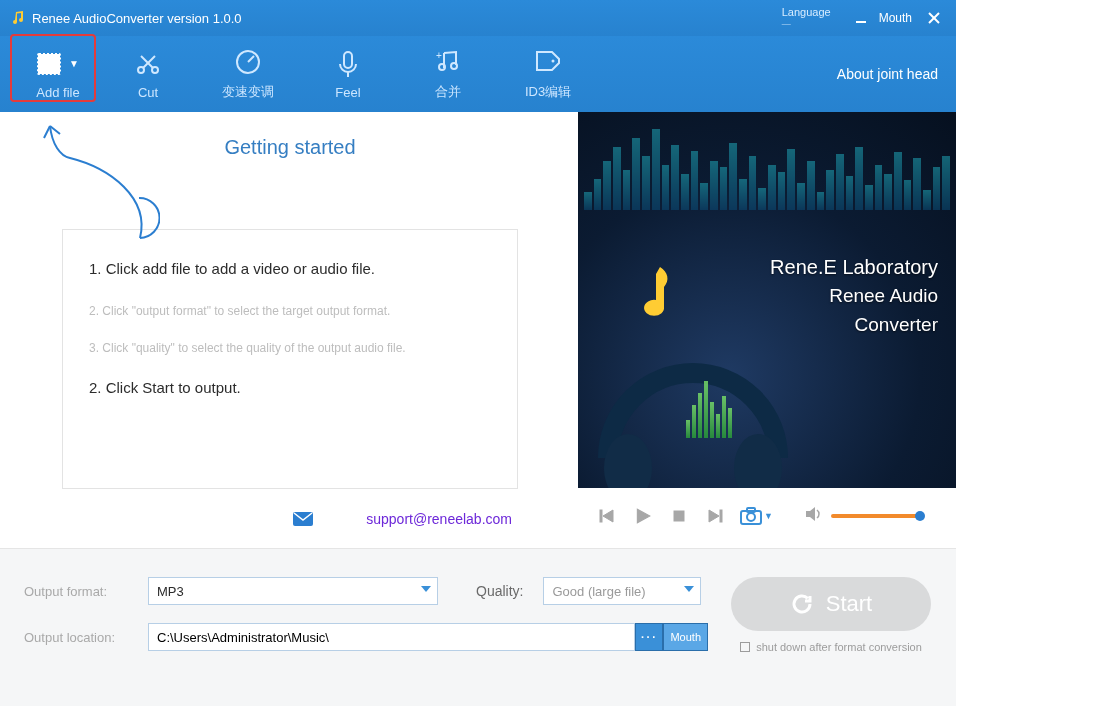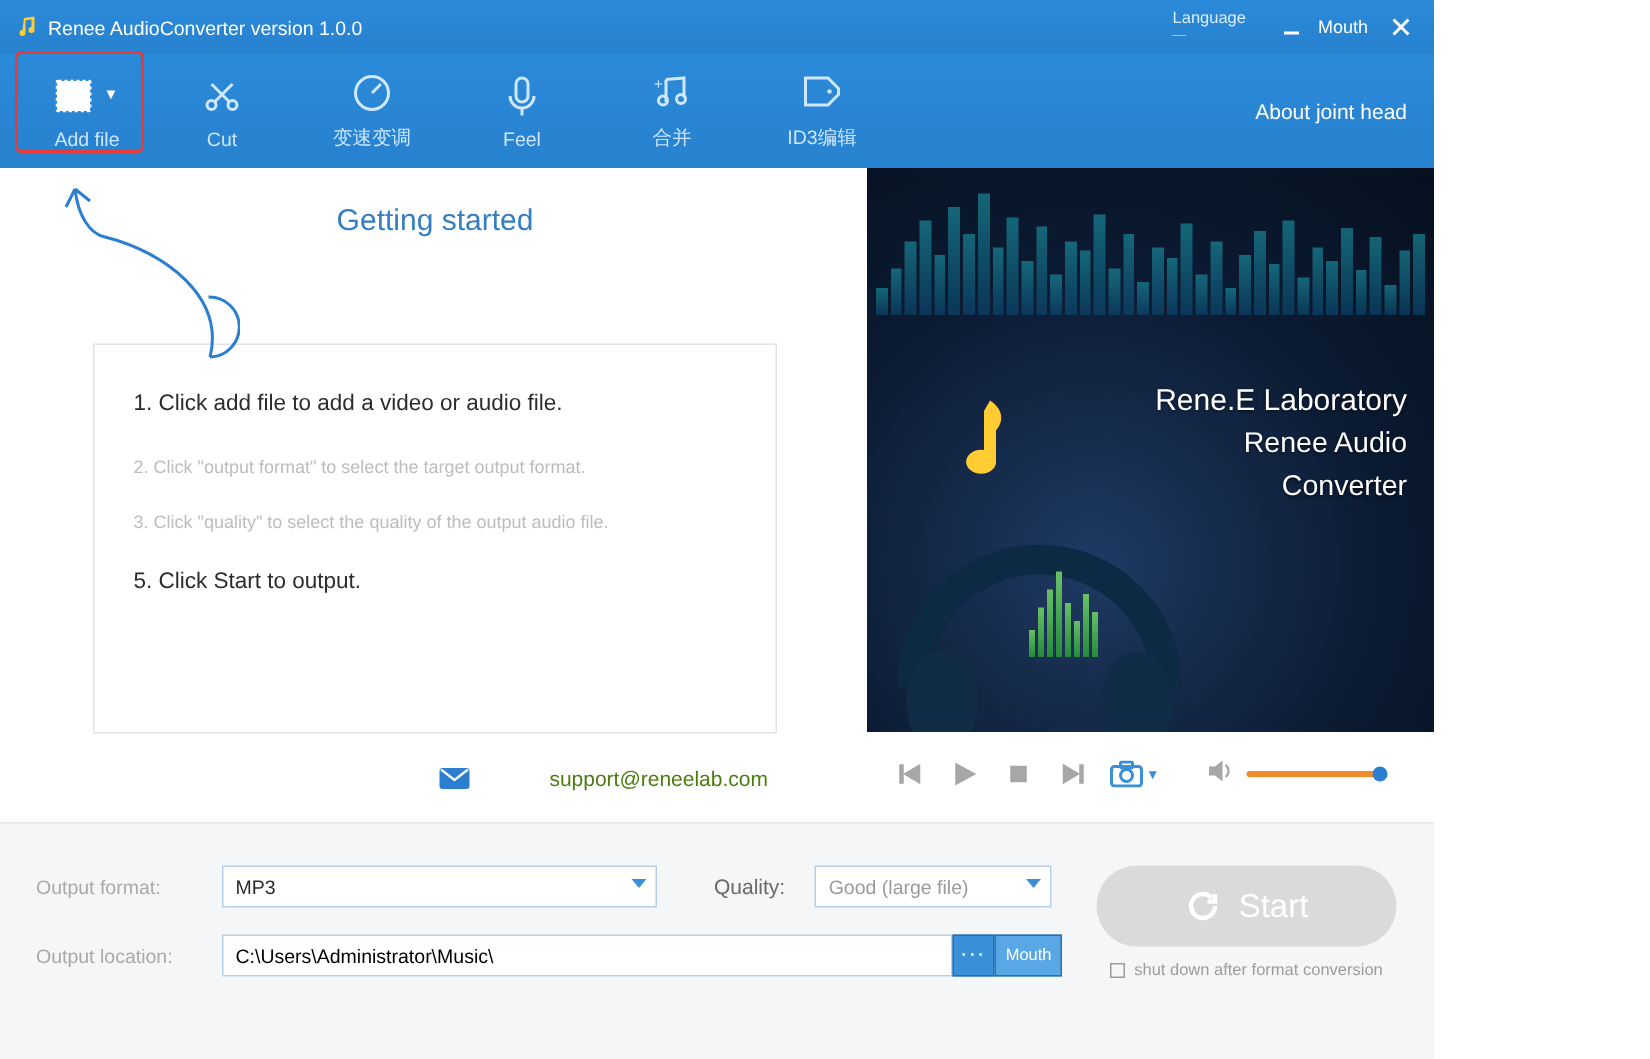--- a/index.html
+++ b/index.html
@@ -28,21 +28,21 @@
   .about{margin-left:auto;color:#fff;font-size:14px;cursor:pointer;}
   
   .main{flex:1;display:flex;min-height:0;}
   .left{flex:1;padding:24px 30px 10px 32px;position:relative;background:#fff;}
   .heading{color:#357ec2;font-size:20px;text-align:center;margin:0 auto 18px;font-weight:400;}
   .arrow-up{position:absolute;left:40px;top:6px;width:120px;height:130px;}
   .card{border:1px solid #e3e3e3;border-radius:0;margin:70px 30px 0 30px;padding:28px 26px;min-height:260px;}
   .step{font-size:15px;color:#2c2c2c;margin-bottom:24px;line-height:1.4;}
   .step.muted{color:#bdbdbd;font-size:12px;margin-bottom:20px;}
   .support{text-align:right;margin:22px 36px 0 0;font-size:14px;}
-  .support a{color:#4d7c0f;text-decoration:none;margin-left:40px;}
+  .support a{color:#6d28d9;text-decoration:none;margin-left:40px;}
   .support .mail-icon{display:inline-block;vertical-align:middle;margin-right:8px;}
   
   .right{width:378px;background:#fff;display:flex;flex-direction:column;}
   .preview{height:376px;background:radial-gradient(circle at 40% 70%, #1f3a63 0%, #0b1b32 55%, #06101f 100%);position:relative;color:#fff;overflow:hidden;}
   .eq{position:absolute;left:0;right:0;top:8px;height:90px;display:flex;align-items:flex-end;gap:2px;padding:0 6px;opacity:.55;}
   .eq span{flex:1;background:linear-gradient(#1fa7b8,#0b4d78);}
   .preview-title{position:absolute;right:18px;top:140px;text-align:right;font-size:20px;line-height:1.5;text-shadow:0 1px 2px rgba(0,0,0,.6);}
   .preview-title .line2{font-size:19px;}
   .note-big{position:absolute;left:50px;top:150px;}
   .headphones{position:absolute;left:10px;bottom:-20px;}
@@ -180,21 +180,21 @@
       <svg class="arrow-up" viewBox="0 0 120 130">
         <path d="M100 120 C 110 80, 70 50, 30 40 C 20 38, 12 26, 10 8" stroke="#2b7ed0" stroke-width="2" fill="none"></path>
         <path d="M10 8 L4 20 M10 8 L20 16" stroke="#2b7ed0" stroke-width="2" fill="none"></path>
         <circle cx="100" cy="100" r="22" stroke="#2b7ed0" stroke-width="2" fill="none" stroke-dasharray="0" opacity=".0"></circle>
         <path d="M100 120 a20 20 0 1 0 -1 -40" stroke="#2b7ed0" stroke-width="2" fill="none"></path>
       </svg>
       <div class="card">
         <p class="step">1. Click add file to add a video or audio file.</p>
         <p class="step muted">2. Click "output format" to select the target output format.</p>
         <p class="step muted">3. Click "quality" to select the quality of the output audio file.</p>
-        <p class="step">5. Click Start to output.</p>
+        <p class="step">2. Click Start to output.</p>
       </div>
       <div class="support">
         <span class="mail-icon">
           <svg width="22" height="16" viewBox="0 0 22 16">
               <rect x="1" y="1" width="20" height="14" rx="2" fill="#2b7ed0"></rect>
               <path d="M2 2 L11 9 L20 2" stroke="#fff" fill="none" stroke-width="1.5"></path>
             </svg>
         </span>
         <a href="#">support@reneelab.com</a>
       </div>

